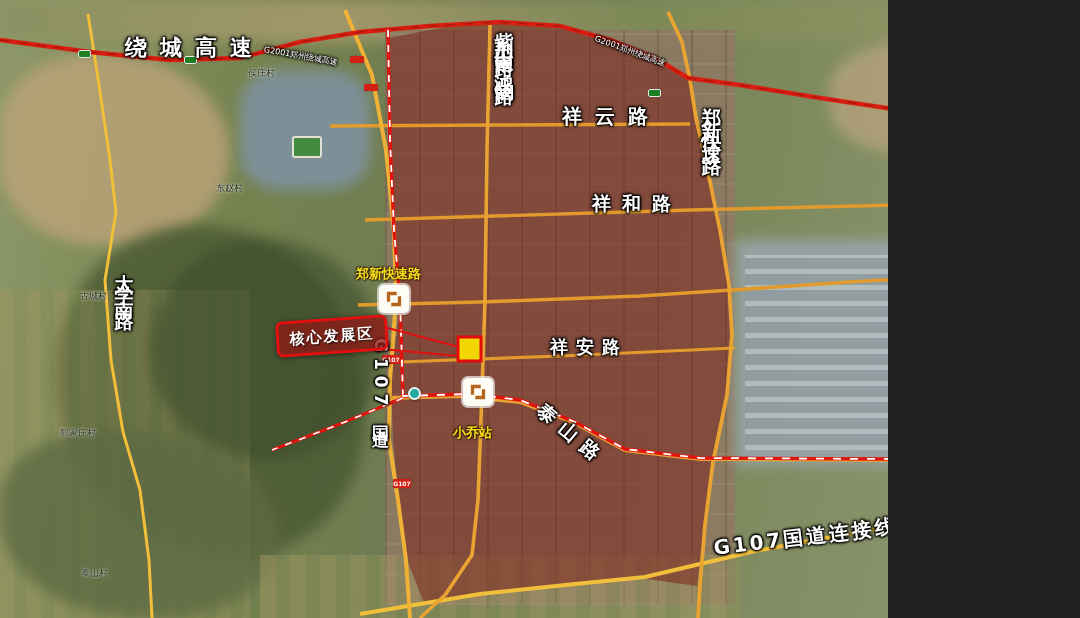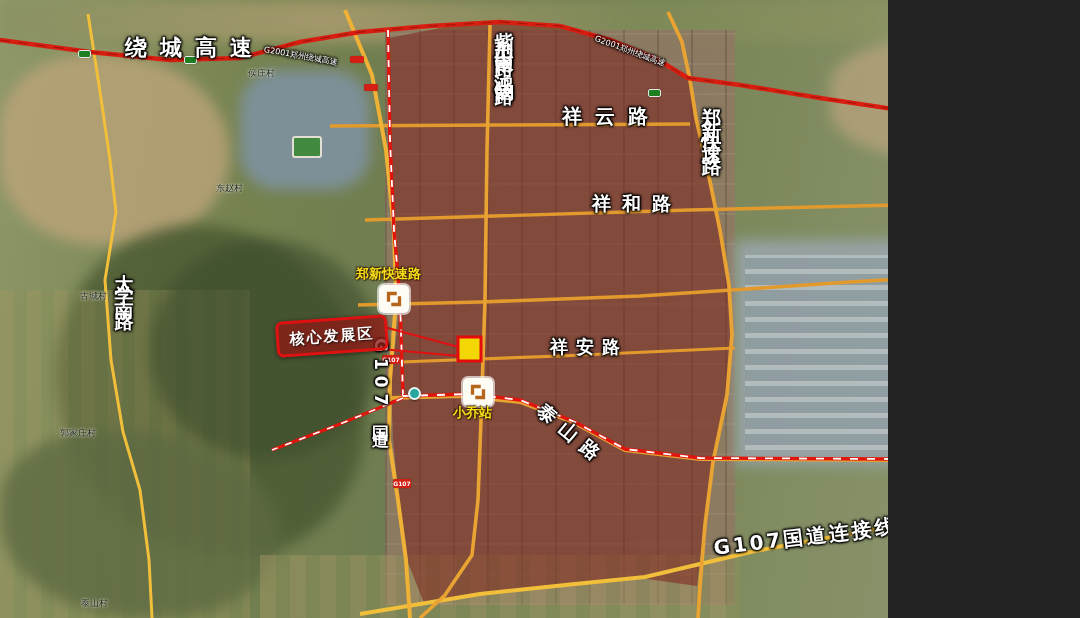--- a/index.html
+++ b/index.html
@@ -126,25 +126,25 @@
   <div class="rl v" style="left:699px;top:92px;font-size:20px;letter-spacing:12px;">郑新快速路</div>
   <div class="rl v" style="left:962px;top:166px;font-size:20px;letter-spacing:13px;">中华路</div>
   <div class="rl" style="left:557px;top:191px;font-size:19px;letter-spacing:11px;margin-left:35px;">祥和路</div>
   <div class="rl" style="left:550px;top:335px;font-size:18px;letter-spacing:8px;">祥安路</div>
   <div class="rl v" style="left:112px;top:258px;font-size:19px;letter-spacing:13px;">大学南路</div>
   <div class="rl v" style="left:370px;top:338px;font-size:17px;letter-spacing:6px;">G107国道</div>
   <div class="rl" style="left:548px;top:398px;font-size:19px;letter-spacing:9px;transform:rotate(40deg);transform-origin:left top;">泰山路</div>
   <div class="rl" style="left:712px;top:535px;font-size:20px;letter-spacing:3px;transform:rotate(-7deg);transform-origin:left top;">G107国道连接线</div>
 
   <div class="station-label" style="left:356px;top:265px;">郑新快速路</div>
-  <div class="station-label" style="left:453px;top:404px;">小乔站</div>
+  <div class="station-label" style="left:453px;top:424px;">小乔站</div>
 
   <div class="callout-box">
     <span>核心发展区</span>
   </div>
 
   <div class="village" style="left:248px;top:67px;">侯庄村</div>
   <div class="village" style="left:216px;top:182px;">东赵村</div>
   <div class="village" style="left:80px;top:246px;margin-top:44px;">古城村</div>
   <div class="village" style="left:60px;top:427px;text-align:center;">郭家庄村</div>
-  <div class="village" style="left:64px;top:597px;padding-left:17px;">泰山村</div>
+  <div class="village" style="left:64px;top:567px;padding-left:17px;">泰山村</div>
 
 </div>
 
 </body></html>

